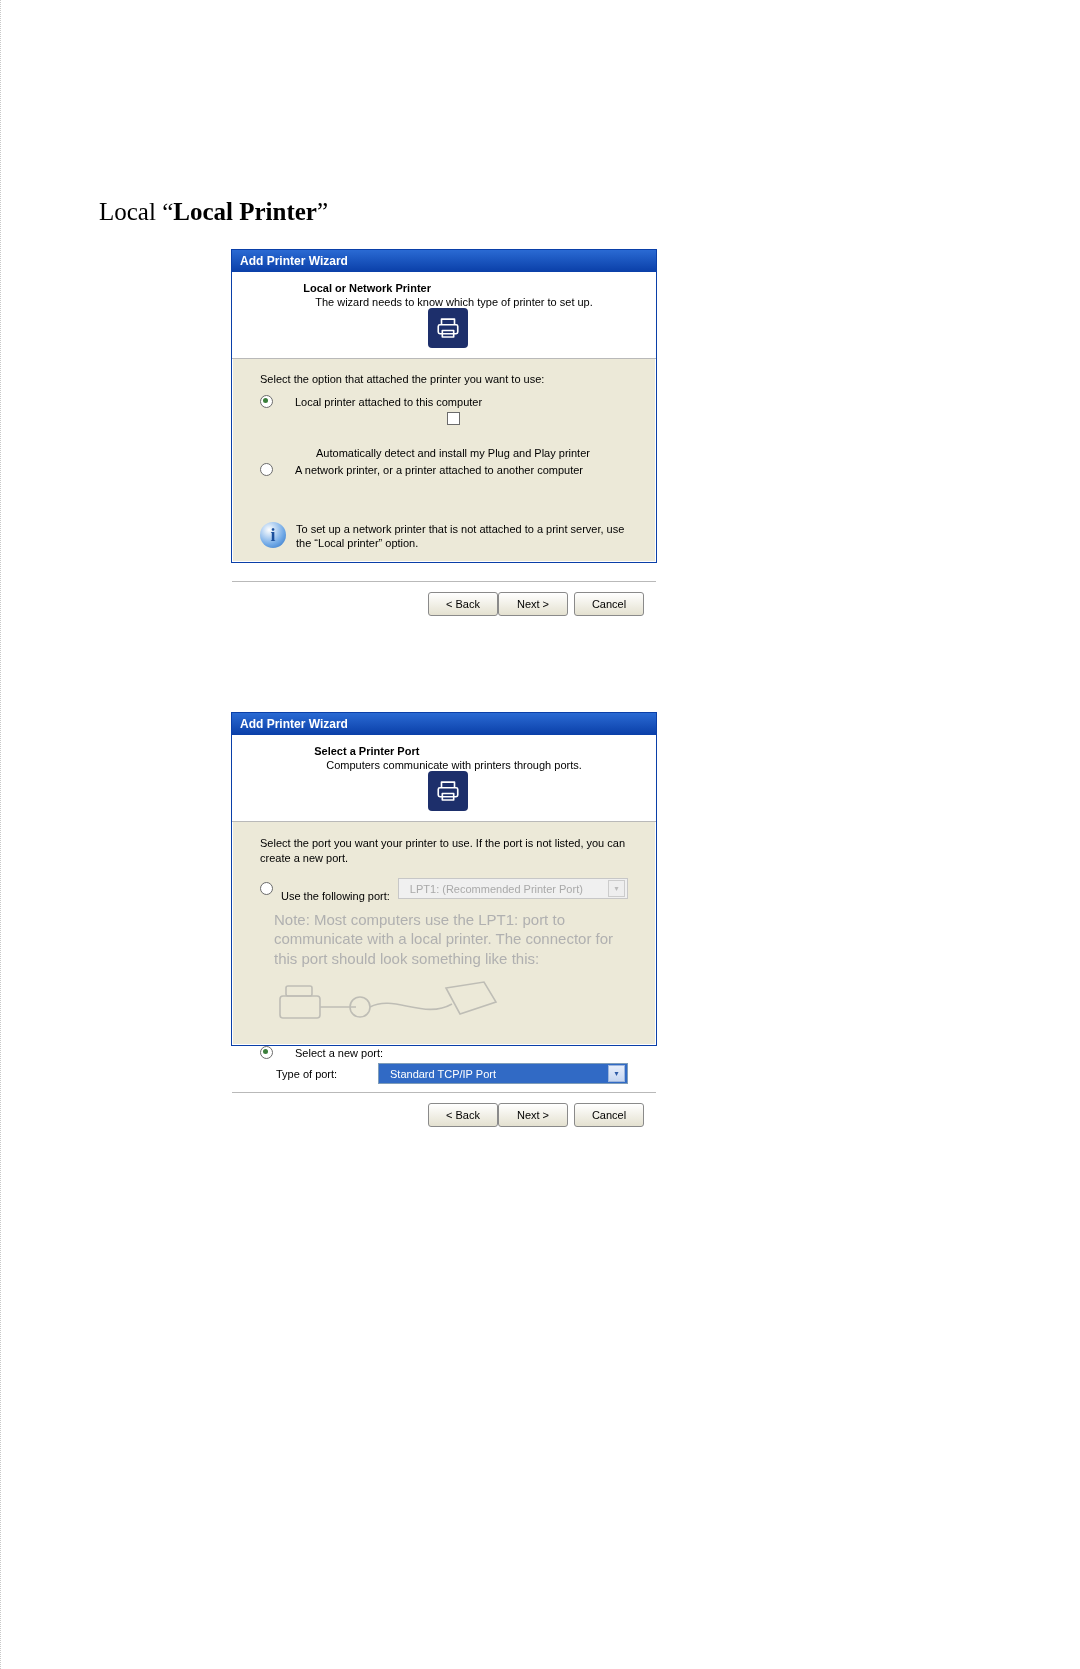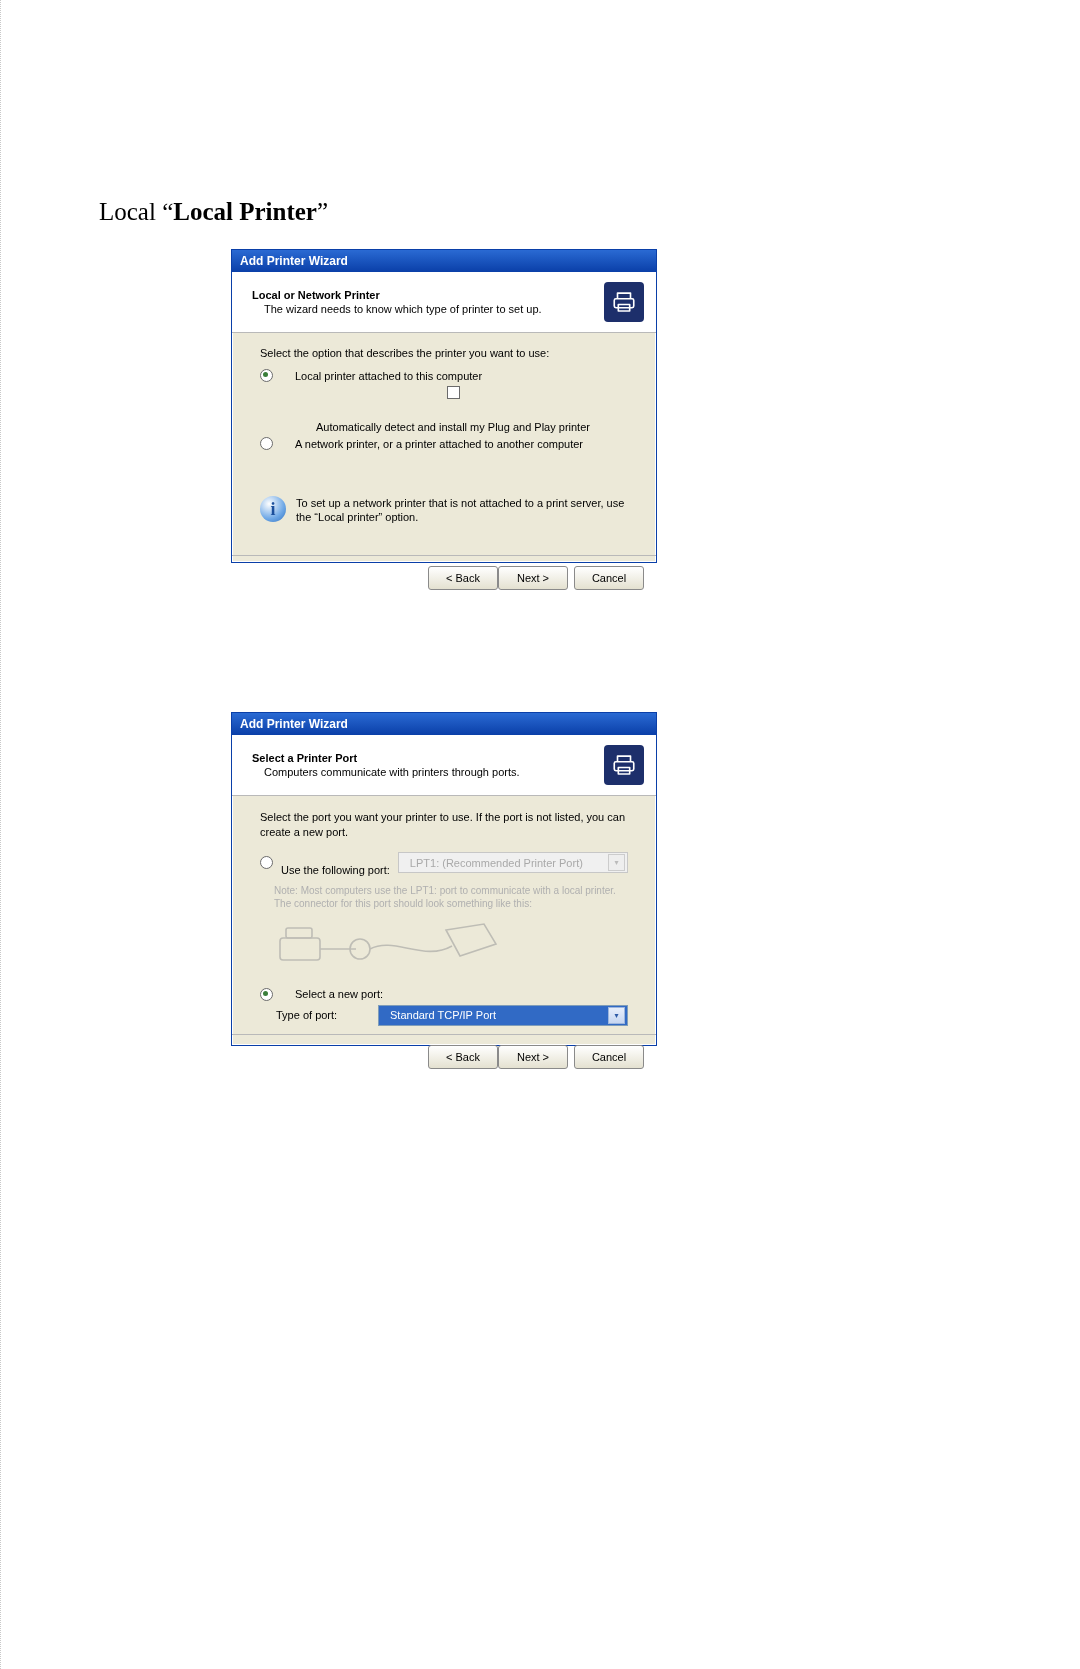--- a/index.html
+++ b/index.html
@@ -42,20 +42,21 @@
     font-size: 12px;
     padding: 4px 8px;
   }
   .header {
     display: flex;
     justify-content: space-between;
     align-items: center;
     background: #fff;
     padding: 10px 12px 10px 20px;
     border-bottom: 1px solid #b9b9b9;
+    flex-direction: column;
   }
   .header-text .h1 { font-weight: bold; font-size: 11px; }
   .header-text .h2 { font-size: 11px; margin-left: 12px; margin-top: 2px; }
   .hicon {
     width: 40px; height: 40px;
     background: #1d2f6b;
     border-radius: 4px;
     display: flex; align-items: center; justify-content: center;
     flex: 0 0 40px;
   }
@@ -119,21 +120,21 @@
   .select-dis { background: #f0f0f0; color: #a9a9a9; border-color: #c7c7c7; }
   .select .arrow, .select-dis .arrow {
     width: 15px; height: 15px;
     background: linear-gradient(to bottom,#e7eefb,#c6d6f1);
     border: 1px solid #9db6dd;
     display: flex; align-items: center; justify-content: center;
     font-size: 8px; color: #5a79b8;
   }
   .select-dis .arrow { background:#eee; border-color:#ccc; color:#bbb; }
   .select { color: #fff; background: #316ac5; }
-  .note { color: #b0b0b0; font-size: 10px; margin: 8px 0 6px 14px; line-height: 1.3; }
+  .note { color: #b0b0b0; font-size: 15px; margin: 8px 0 6px 14px; line-height: 1.3; }
   .illus { height: 62px; margin: 2px 0 10px 14px; position: relative; }
   .illus svg { width: 230px; height: 62px; opacity: .55; }
   .lbl { min-width: 106px; margin-top: 14px; }
   .lbl2 { min-width: 94px; margin-left: 16px; }
 
 </style>
 </head>
 <body>
 
 <div class="page">
@@ -155,21 +156,21 @@
         <svg viewBox="0 0 32 32">
             <g fill="none" stroke="#fff" stroke-width="2" stroke-linejoin="round">
           <path d="M8 12V5h16v7"></path>
               <rect x="4" y="12" width="24" height="11" rx="2"></rect>
           <rect x="9" y="19" width="14" height="8"></rect>
             </g>
           </svg>
       </div>
     </div>
     <div class="body">
-      <div class="subtext">Select the option that describes the printer you want to use:</div>
+      <div class="subtext">Select the option that attached the printer you want to use:</div>
 
       <div class="radio-row">
         <span class="radio checked"></span>
         <span>Local printer attached to this computer</span>
       </div>
       <div class="check-row indent">
         <span class="checkbox"></span>
         <span>Automatically detect and install my Plug and Play printer</span>
       </div>
       <div class="radio-row">

